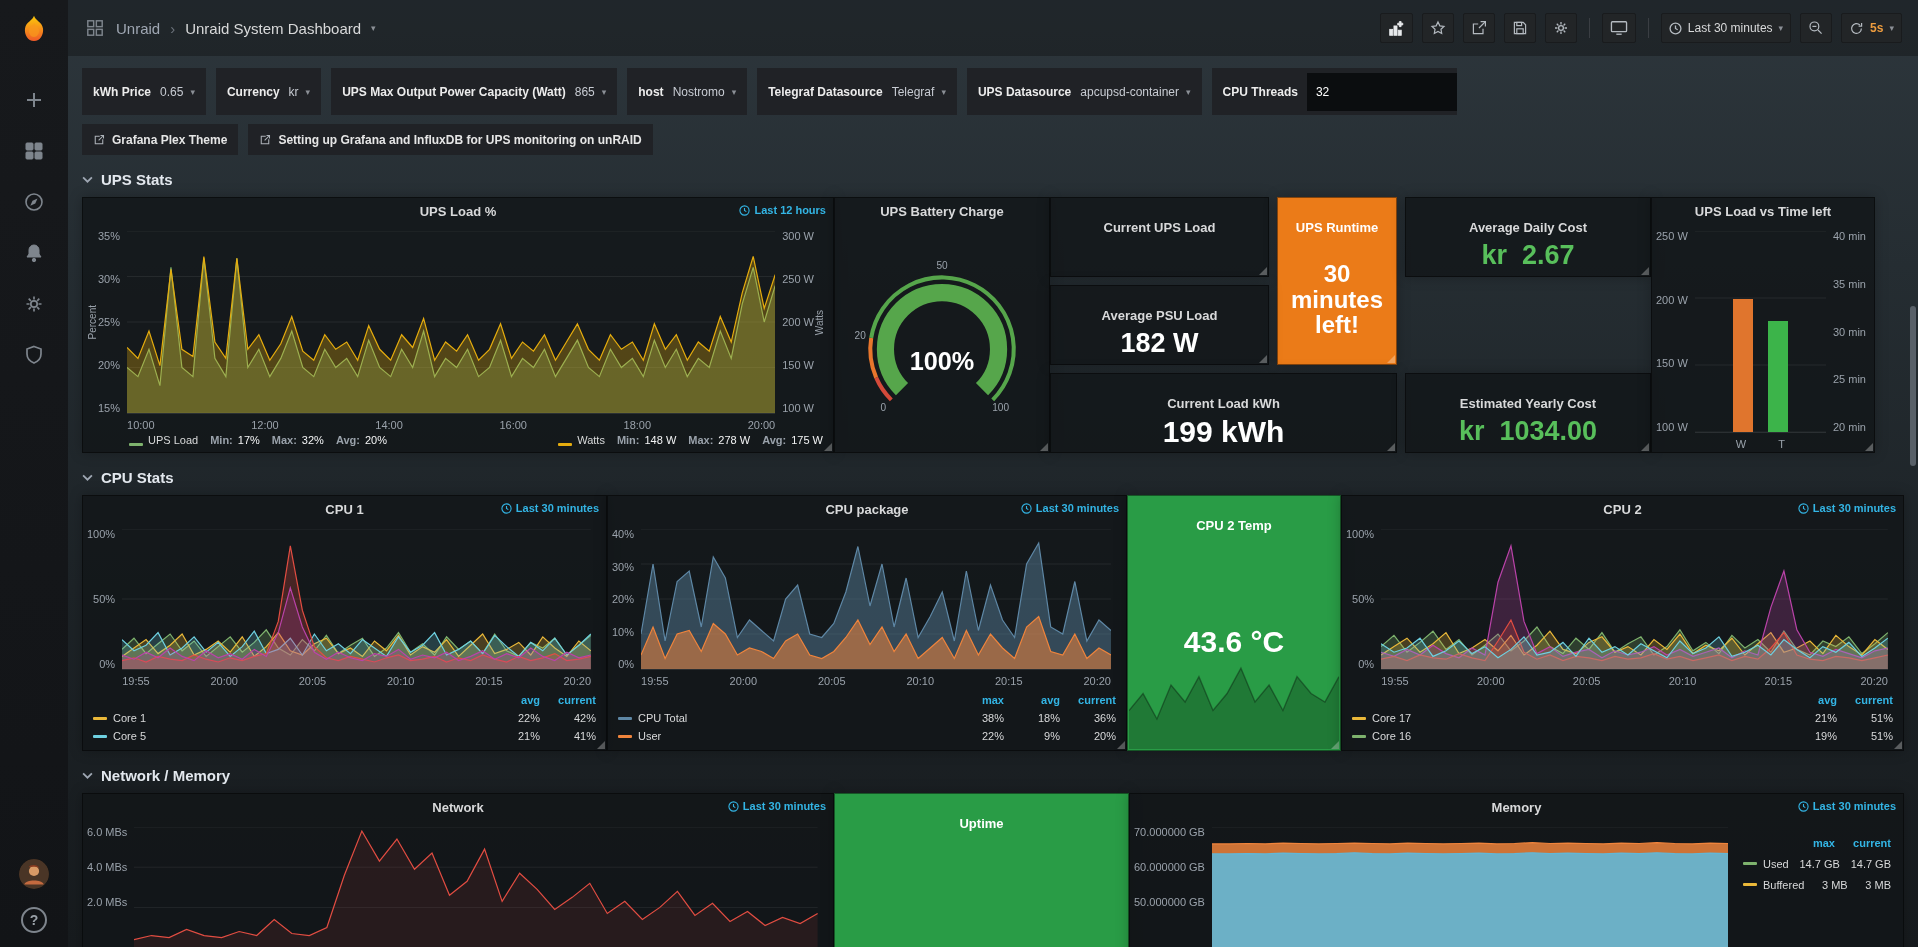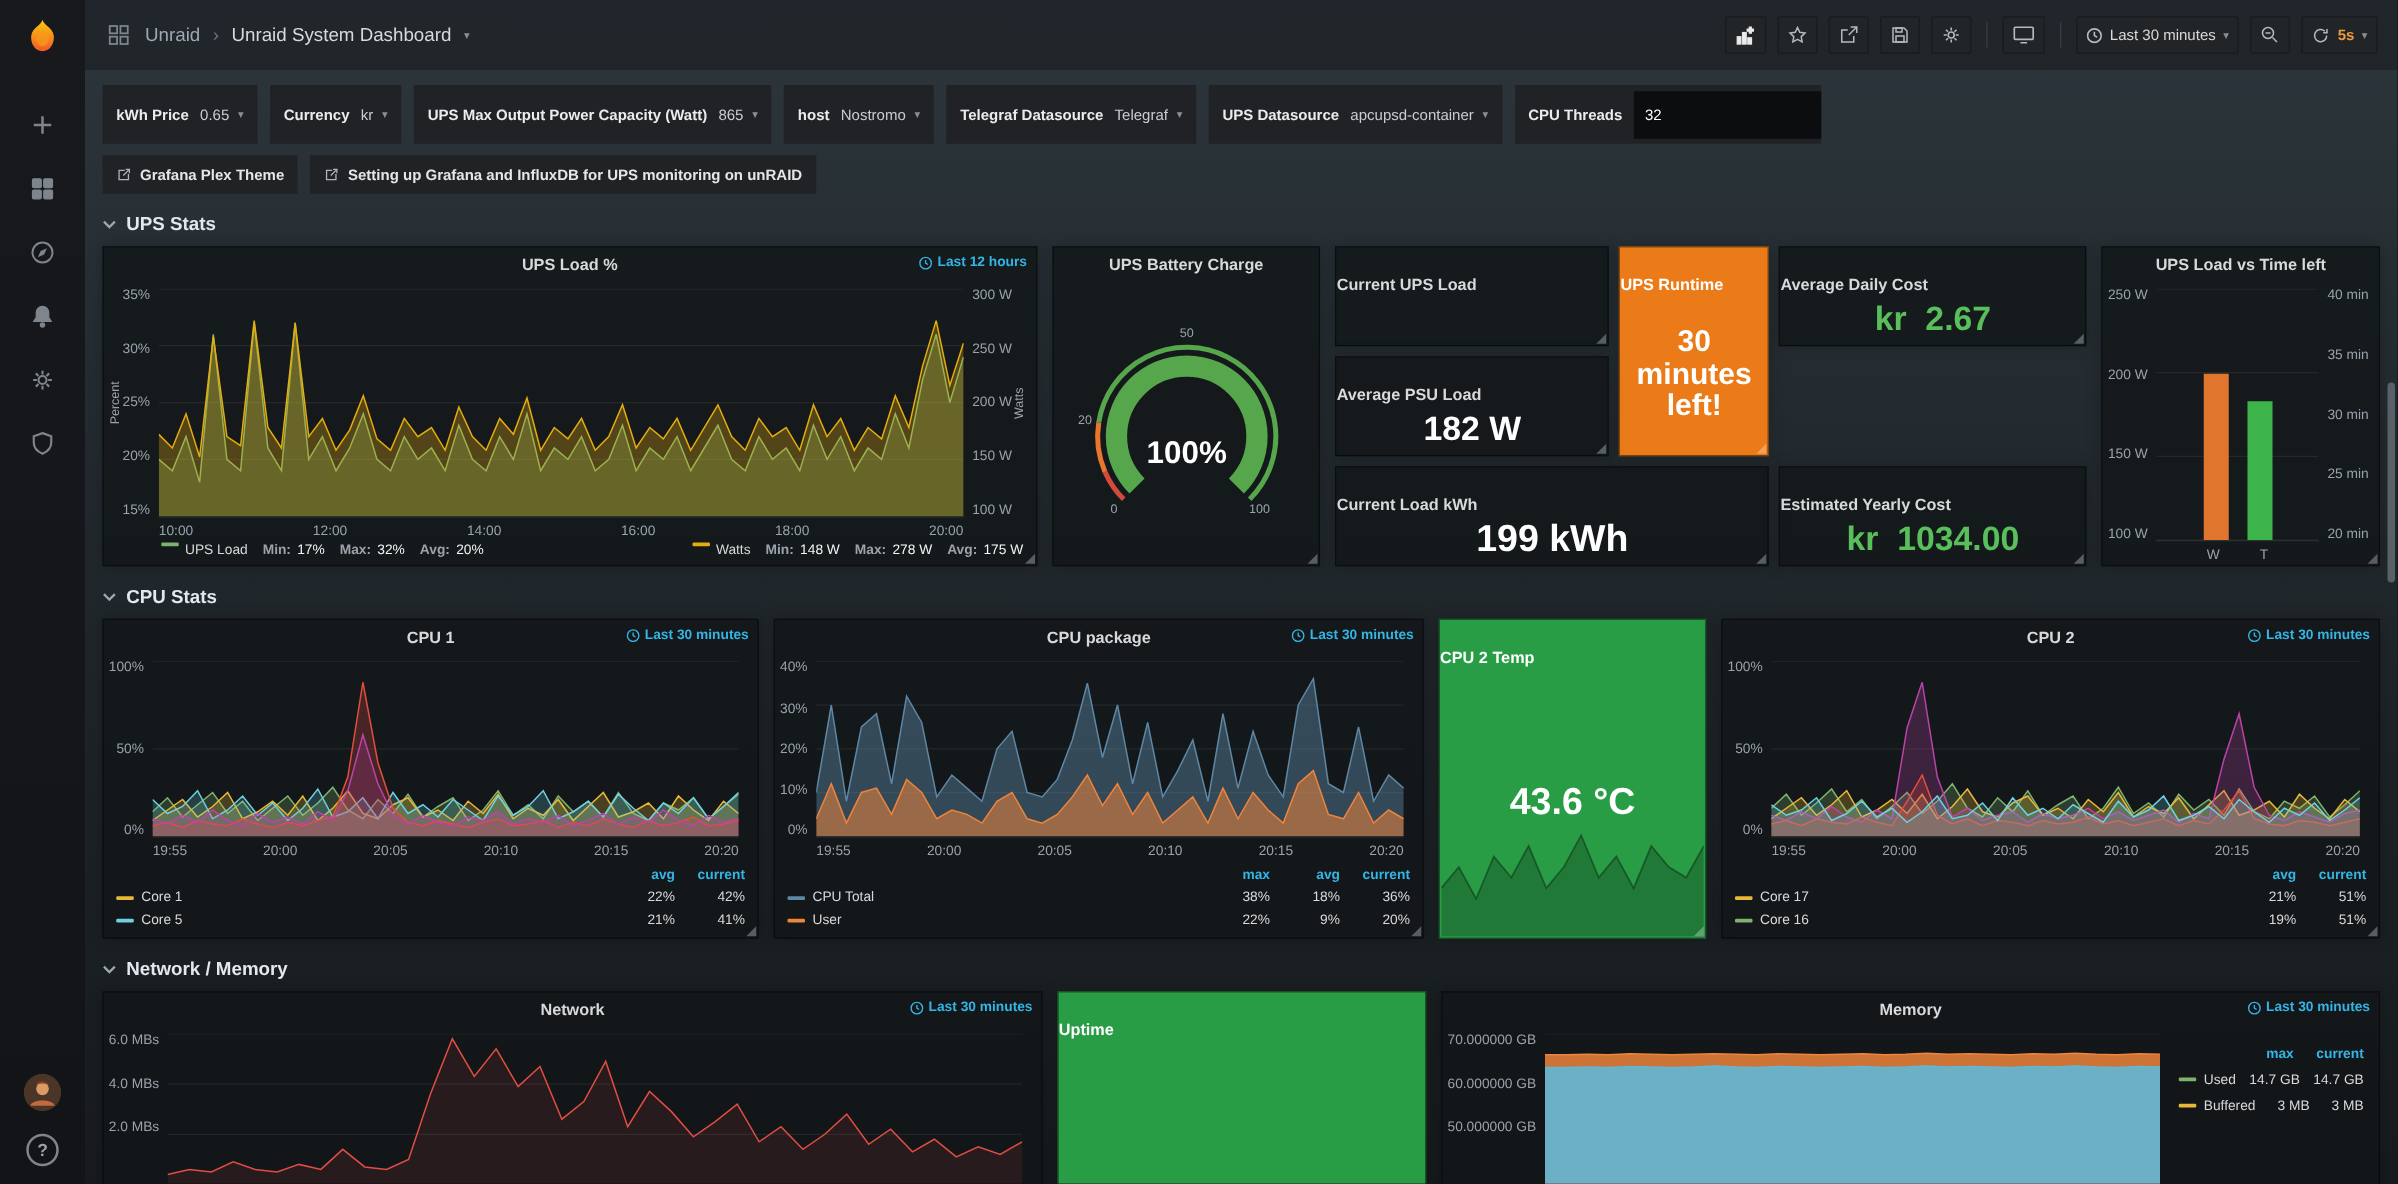--- a/index.html
+++ b/index.html
@@ -42,21 +42,21 @@
   .var.has-input{padding-right:0;cursor:default}
   .var-input{background:#0b0d0f;border:none;color:#fff;height:38px;width:150px;padding:0 9px;font-size:12px;font-family:inherit}
   .link-row{display:flex;gap:10px;margin:9px 16px 0 14px}
   .dash-link{display:flex;align-items:center;gap:7px;background:#202226;height:31px;padding:0 11px;font-size:12px;font-weight:700;color:#e6e6e6;text-decoration:none;cursor:pointer}
   .dash-link svg{stroke:#aeb4ba}
 
   
   .dash{flex:1;overflow:hidden;padding:0 14px 0 14px}
   .section-head{display:flex;align-items:center;gap:8px;margin:16px 0 9px 0;color:#e3e8ee;font-size:15px;font-weight:700;cursor:pointer}
   .section-head svg{stroke:#9fa7b3}
-  .row{display:flex;gap:12px;margin-bottom:0}
+  .row{display:flex;gap:0;margin-bottom:0}
   .row-ups,.row-cpu,.row-net{height:256px}
 
   .panel{position:relative;display:flex;flex-direction:column;background:rgba(17,21,24,0.80);border:1px solid rgba(0,0,0,0.45);box-shadow:0 0 12px rgba(0,0,0,0.25)}
   .panel::after{content:"";position:absolute;right:1px;bottom:1px;width:0;height:0;border-left:8px solid transparent;border-bottom:8px solid rgba(255,255,255,0.30)}
   .panel-header{height:26px;flex:none;display:flex;align-items:center;justify-content:center;position:relative;cursor:pointer}
   .panel-title{font-size:13px;font-weight:600;color:#d8d9da}
   .panel-time{position:absolute;right:7px;top:6px;display:flex;align-items:center;gap:4px;color:#33b5e5;font-size:11px;font-weight:600;cursor:pointer}
 
   .chart-host{flex:1;min-height:0}
   .hbody{flex:1;display:flex;min-height:0}
@@ -70,41 +70,41 @@
   .tright{text-align:left;padding-left:7px}
   .plot{position:relative;min-width:0;border-bottom:1px solid rgba(255,255,255,0.10)}
   .plot svg{position:absolute;inset:0;width:100%;height:100%}
   .xticks{display:flex;justify-content:space-between;align-items:flex-end;font-size:11px;color:#9aa2ab;padding:3px 0 0 0}
   .xticks.center{justify-content:center;gap:32px}
   .bars{position:absolute;inset:0;display:flex;justify-content:center;align-items:flex-end;gap:15px}
   .bar{width:20px}
 
   
   .legend-line{flex:none;display:flex;justify-content:space-between;align-items:center;padding:1px 10px 6px 46px;font-size:11px;color:#9aa2ab}
-  .legend-item{display:flex;align-items:flex-start;gap:5px;cursor:pointer}
+  .legend-item{display:flex;align-items:flex-end;gap:5px;cursor:pointer}
   .mk{width:14px;height:3px;border-radius:1px;flex:none}
   .lname{color:#d8d9da}
   .lkey{color:#9aa2ab;font-weight:600;margin-left:7px}
   .lval{color:#f3f4f5;font-weight:400}
   .lt{flex:none;padding:2px 10px 5px 10px;font-size:11px}
   .lt-row{display:flex;align-items:center;height:18px}
   .lt-head .lt-col{color:#33b5e5;font-weight:700}
   .lt-name{flex:1;display:flex;align-items:center;gap:6px;color:#d8d9da;cursor:pointer}
   .lt-col{width:56px;text-align:right;color:#d8d9da}
   .lt-side{width:160px;padding:12px 12px 0 0;font-size:11px;flex:none}
   .lt-side .lt-row{height:21px}
 
   
   .gauge-host{flex:1;display:flex;align-items:center;justify-content:center;padding:2px 6px 6px}
   .gauge-host svg{width:100%;height:100%}
 
   
   .stat-grid{width:601px;flex:none;display:grid;gap:8px;grid-template-columns:219px 120px 1fr;grid-template-rows:1fr 1fr 1fr;grid-template-areas:"a b c" "d b e" "f f g"}
   .stat{overflow:hidden}
-  .stat-title{flex:none;padding-top:22px;text-align:left;font-size:13px;font-weight:600;color:#d8d9da}
+  .stat-title{flex:none;padding-top:22px;text-align:center;font-size:13px;font-weight:600;color:#d8d9da}
   .stat-value{flex:1;display:flex;align-items:center;justify-content:center;font-weight:700;font-size:27px;color:#fff;white-space:pre;text-align:center}
   .stat-value.big{font-size:30px}
   .stat-value.green{color:#58bf5b}
   .stat-value.red{color:#e2564a}
   .bg-orange{background:#eb7b18}
   .bg-green{background:#299c46}
   .bg-orange .stat-title,.bg-green .stat-title{color:#fff}
   .rt-value{font-size:24px;line-height:1.08;padding:0 6px;white-space:normal}
   .temp-value{font-size:30px}
   .uptime-v{flex:none;margin-top:56px;font-size:46px}

